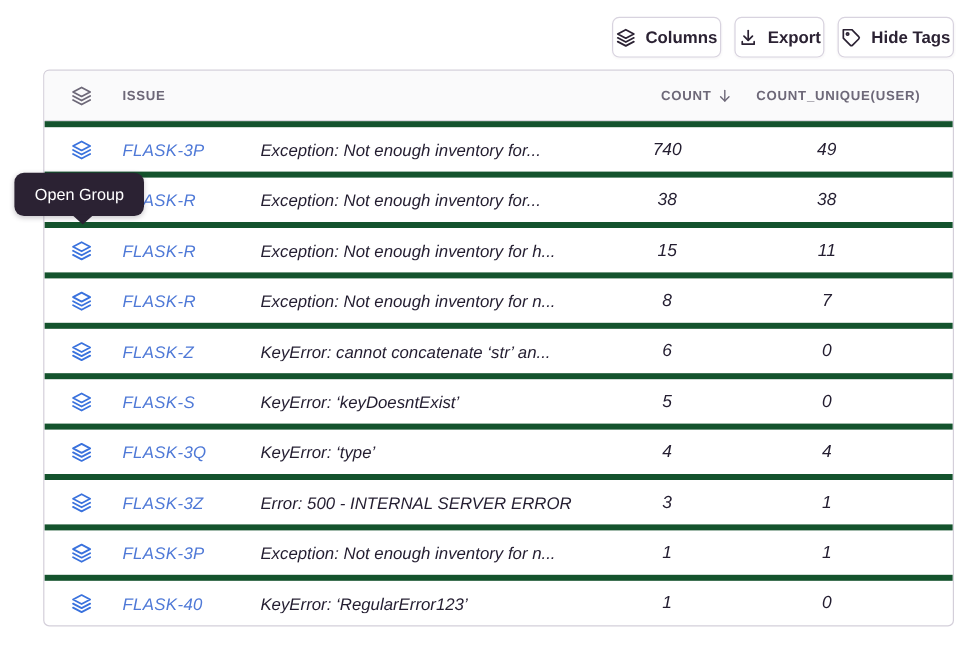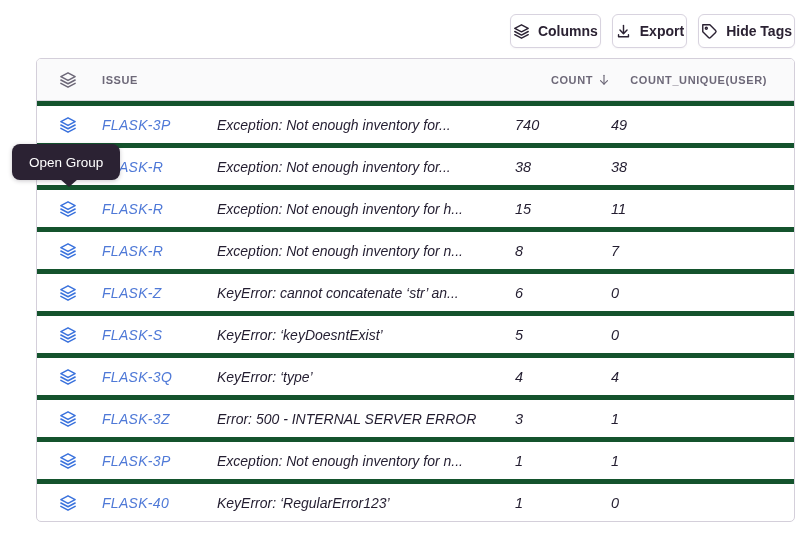--- a/index.html
+++ b/index.html
@@ -80,21 +80,21 @@
   .cell-unique-h { padding-right: 27px; }
   .cell-title {
     font-size: 14px;
     color: #231d30;
     white-space: nowrap;
     overflow: hidden;
   }
   .cell-count, .cell-unique {
     font-size: 14.5px;
     color: #231d30;
-    text-align: left;
+    text-align: center;
   }
   .cell-count { padding-right: 14px; }
   .cell-unique { padding-right: 27px; }
   .issue-link {
     font-size: 14px;
     letter-spacing: 0.3px;
     color: #4f79d7;
     text-decoration: none;
     white-space: nowrap;
     cursor: pointer;

